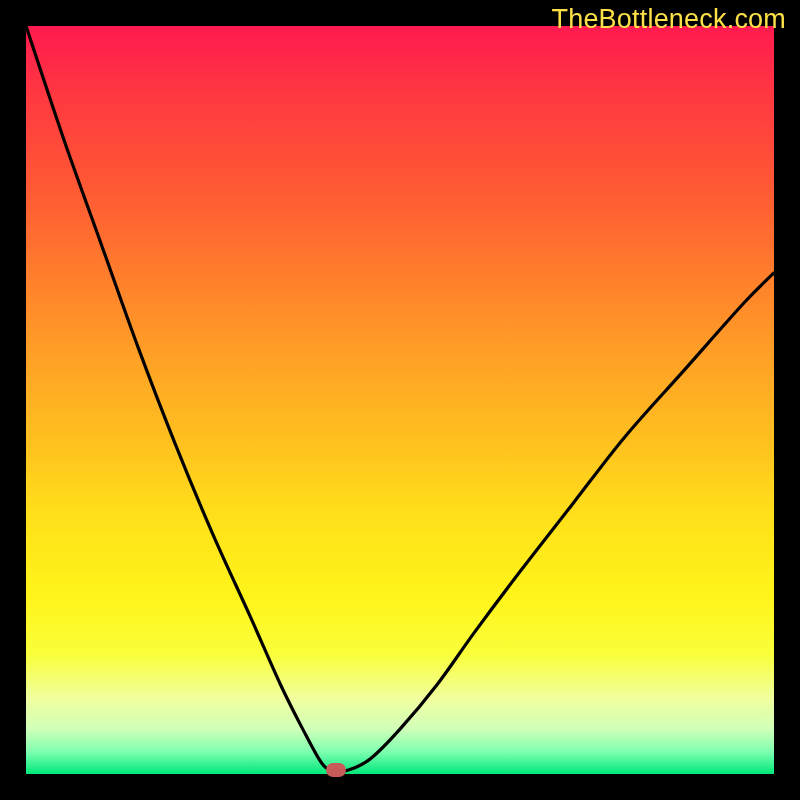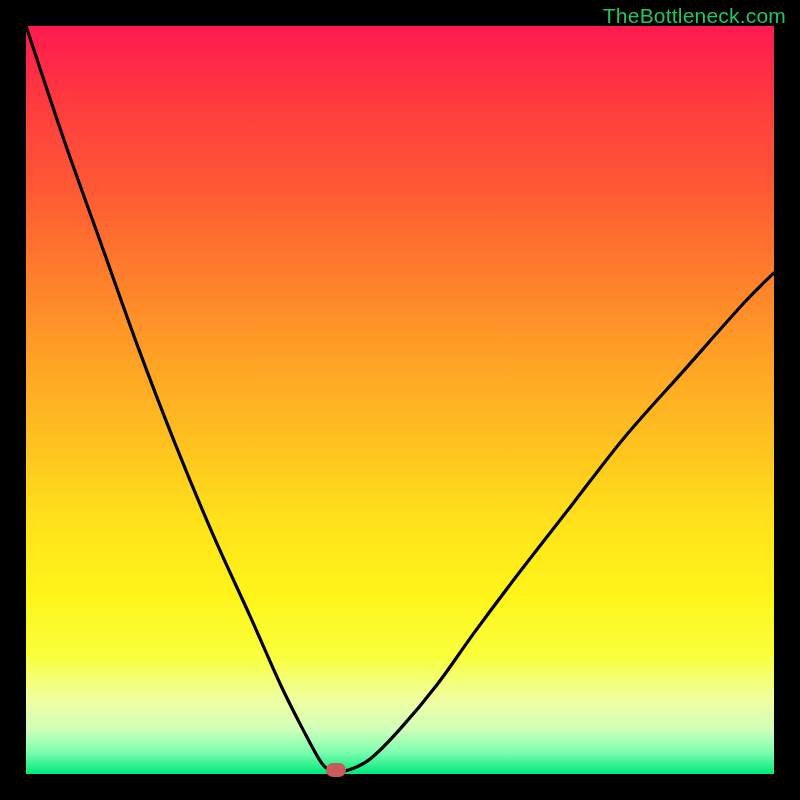--- a/index.html
+++ b/index.html
@@ -38,22 +38,22 @@
       #f0ffa0 90%,
       #d0ffb8 94%,
       #7fffb0 97%,
       #00e77a 100%
     );
   }
   .watermark {
     position: absolute;
     top: 4px;
     right: 14px;
-    color: #22c55e;
-    font-size: 21px;
+    color: #fde047;
+    font-size: 27px;
     font-weight: 500;
     letter-spacing: 0.2px;
   }
   svg.curve {
     position: absolute;
     left: 0;
     top: 0;
     width: 748px;
     height: 748px;
   }

